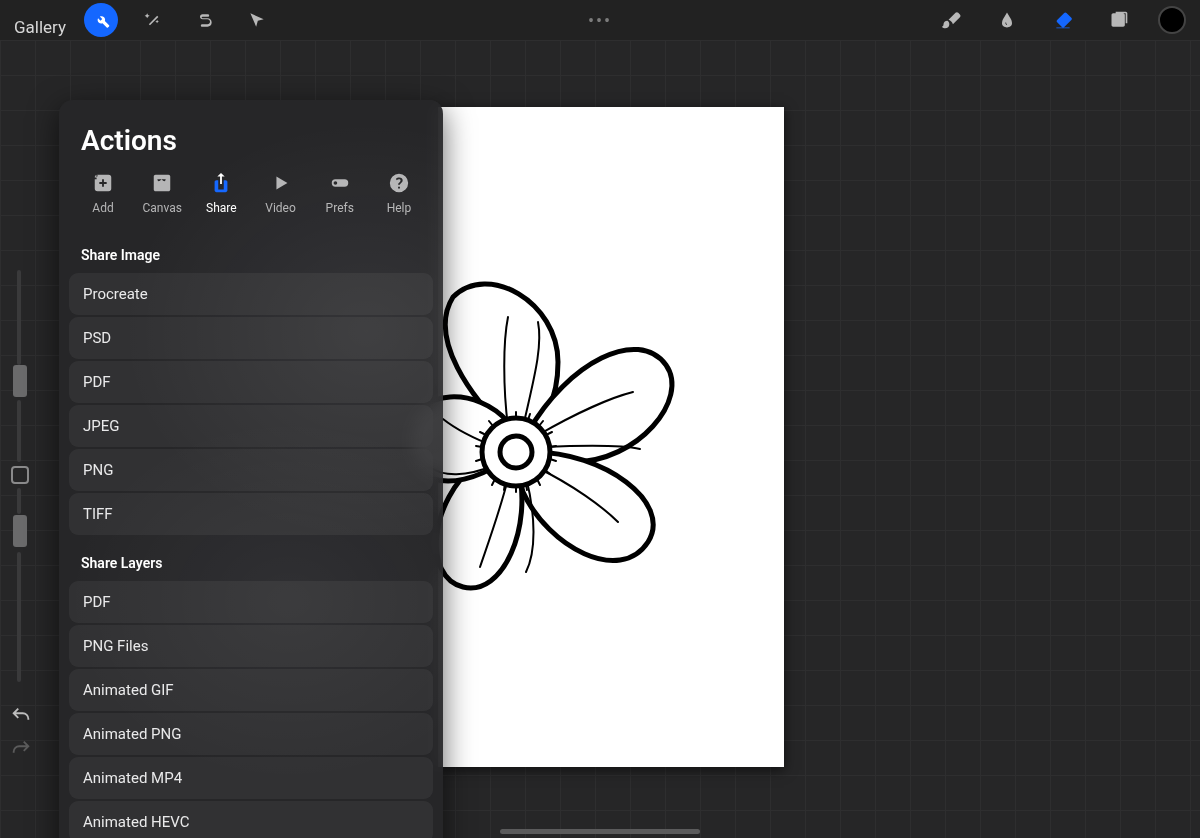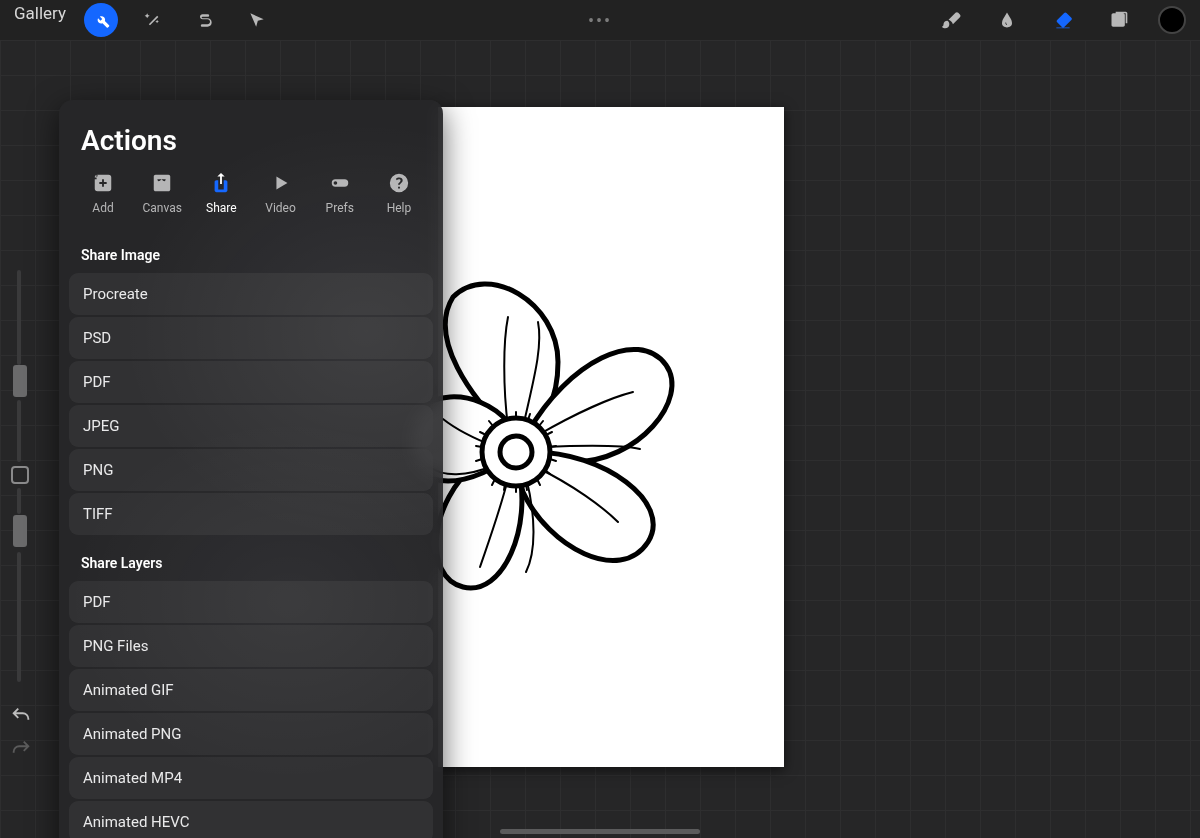--- a/index.html
+++ b/index.html
@@ -1,21 +1,21 @@
 <!DOCTYPE html>
 <html><head>
 <meta charset="utf-8">
 <style>
   * { box-sizing: border-box; margin: 0; padding: 0; font-family: -apple-system, BlinkMacSystemFont, "Segoe UI", Roboto, Helvetica, Arial, sans-serif; }
   html, body { width: 1200px; height: 838px; overflow: hidden; background: #1e1e1e; color: #e6e6e6; }
   .app { position: relative; width: 100%; height: 100%; }
 
   
   .toolbar { height: 40px; display: flex; align-items: center; padding: 0 14px; background: #222; position: relative; z-index: 5; }
-  .toolbar-left { display: flex; align-items: flex-start; gap: 18px; }
+  .toolbar-left { display: flex; align-items: flex-end; gap: 18px; }
   .gallery-link { color: #d7d7d7; font-size: 17px; font-weight: 400; cursor: pointer; }
   .tool-btn { width: 34px; height: 34px; border-radius: 50%; display: flex; align-items: center; justify-content: center; cursor: pointer; }
   .tool-btn svg { width: 20px; height: 20px; }
   .tool-btn.active { background: #1467ff; }
   .tool-btn.active svg { color: #fff; fill: #fff; }
   .tool-btn.inactive svg { color: #b8b8b8; fill: #b8b8b8; }
   .toolbar-center { position: absolute; left: 50%; transform: translateX(-50%); color: #7c7c7c; font-size: 18px; letter-spacing: 2px; cursor: pointer; }
   .toolbar-right { margin-left: auto; display: flex; align-items: center; gap: 22px; }
   .color-swatch { width: 28px; height: 28px; border-radius: 50%; background: #000; border: 2px solid #444; cursor: pointer; }
 

